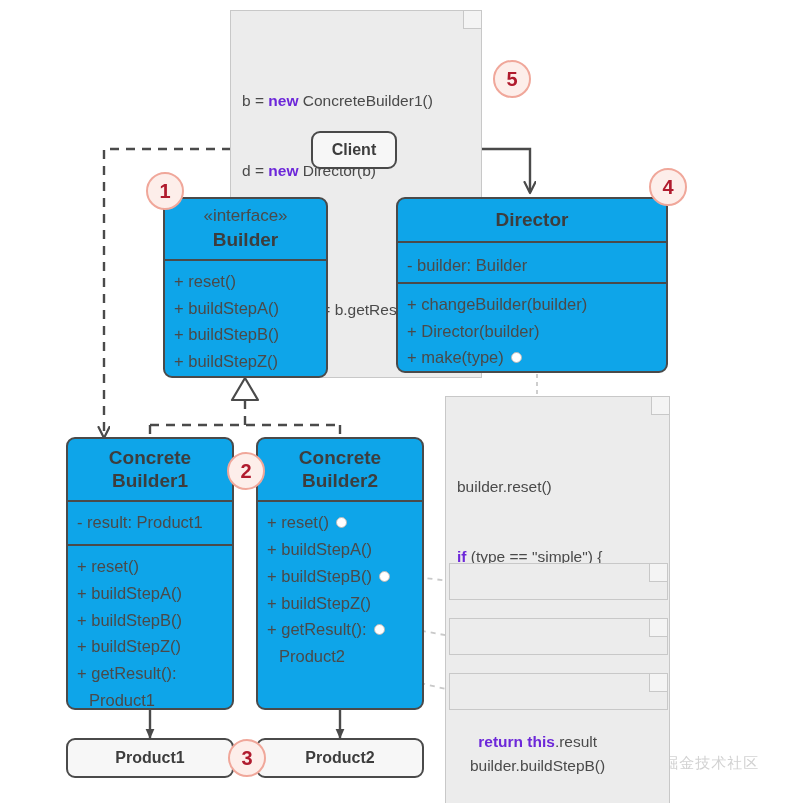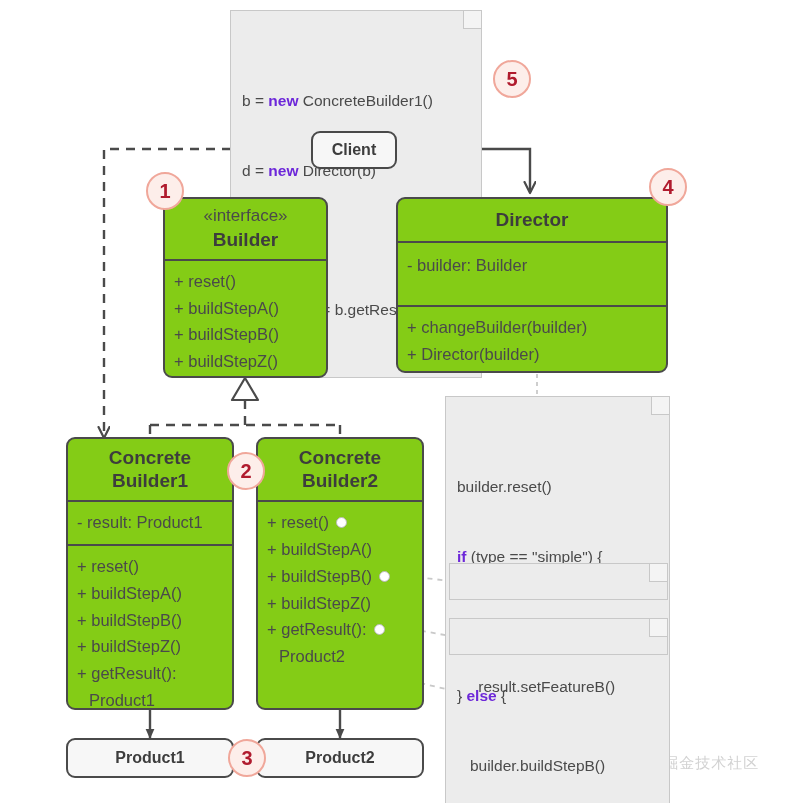--- a/index.html
+++ b/index.html
@@ -10,21 +10,21 @@
     position:relative;
     overflow:hidden;
     color:#4a4a4a;
   }
   #stage{position:absolute;left:0;top:0;width:790px;height:803px;}
   svg.lines{position:absolute;left:0;top:0;width:790px;height:803px;pointer-events:none;}
 
   
   .uml{
     position:absolute;
-    background:#84cc16;
+    background:#0ea5e9;
     border:2.5px solid #4a4a4a;
     border-radius:9px;
     box-sizing:border-box;
     overflow:hidden;
     z-index:4;
   }
   .uml .hdr{
     text-align:center;
     font-weight:bold;
     color:#3d3d3d;
@@ -187,21 +187,21 @@
       <div class="row">+ buildStepA()</div>
       <div class="row">+ buildStepB()</div>
       <div class="row">+ buildStepZ()</div>
     </div>
   </div>
 
   <div class="uml" style="left:396px;top:197px;width:272px;height:176px;">
     <div class="hdr" style="padding:9px 4px 10px 4px;">
       <span>Director</span>
     </div>
-    <div class="sect" style="padding-top:9px;padding-bottom:26px;">
+    <div class="sect" style="padding-top:9px;padding-bottom:3px;">
       <div class="row">- builder: Builder</div>
     </div>
     <div class="sect">
       <div class="row">+ changeBuilder(builder)</div>
       <div class="row">+ Director(builder)</div>
       <div class="row"><span>+ make(type)</span><span class="anchor"></span></div>
     </div>
   </div>
 
   <div class="note" style="left:445px;top:396px;width:225px;">
@@ -251,20 +251,24 @@
   <div class="note" style="left:449px;top:563px;width:219px;height:37px;padding-top:9px;">
     <span class="fold"></span>
     <span>result = </span><b>new</b><span> Product2()</span>
   </div>
 
   <div class="note" style="left:449px;top:618px;width:219px;height:37px;padding-top:9px;">
     <span class="fold"></span>
     <span>result.setFeatureB()</span>
   </div>
 
+  <div class="note" style="left:449px;top:673px;width:219px;height:37px;padding-top:9px;">
+    <span class="fold"></span>
+    <b>return this</b><span>.result</span>
+  </div>
 
   <div class="simplebox" style="left:66px;top:738px;width:168px;height:40px;">
     <span>Product1</span>
   </div>
   <div class="simplebox" style="left:256px;top:738px;width:168px;height:40px;">
     <span>Product2</span>
   </div>
 
   <div class="badge" style="left:146px;top:172px;">
     <span>1</span>

